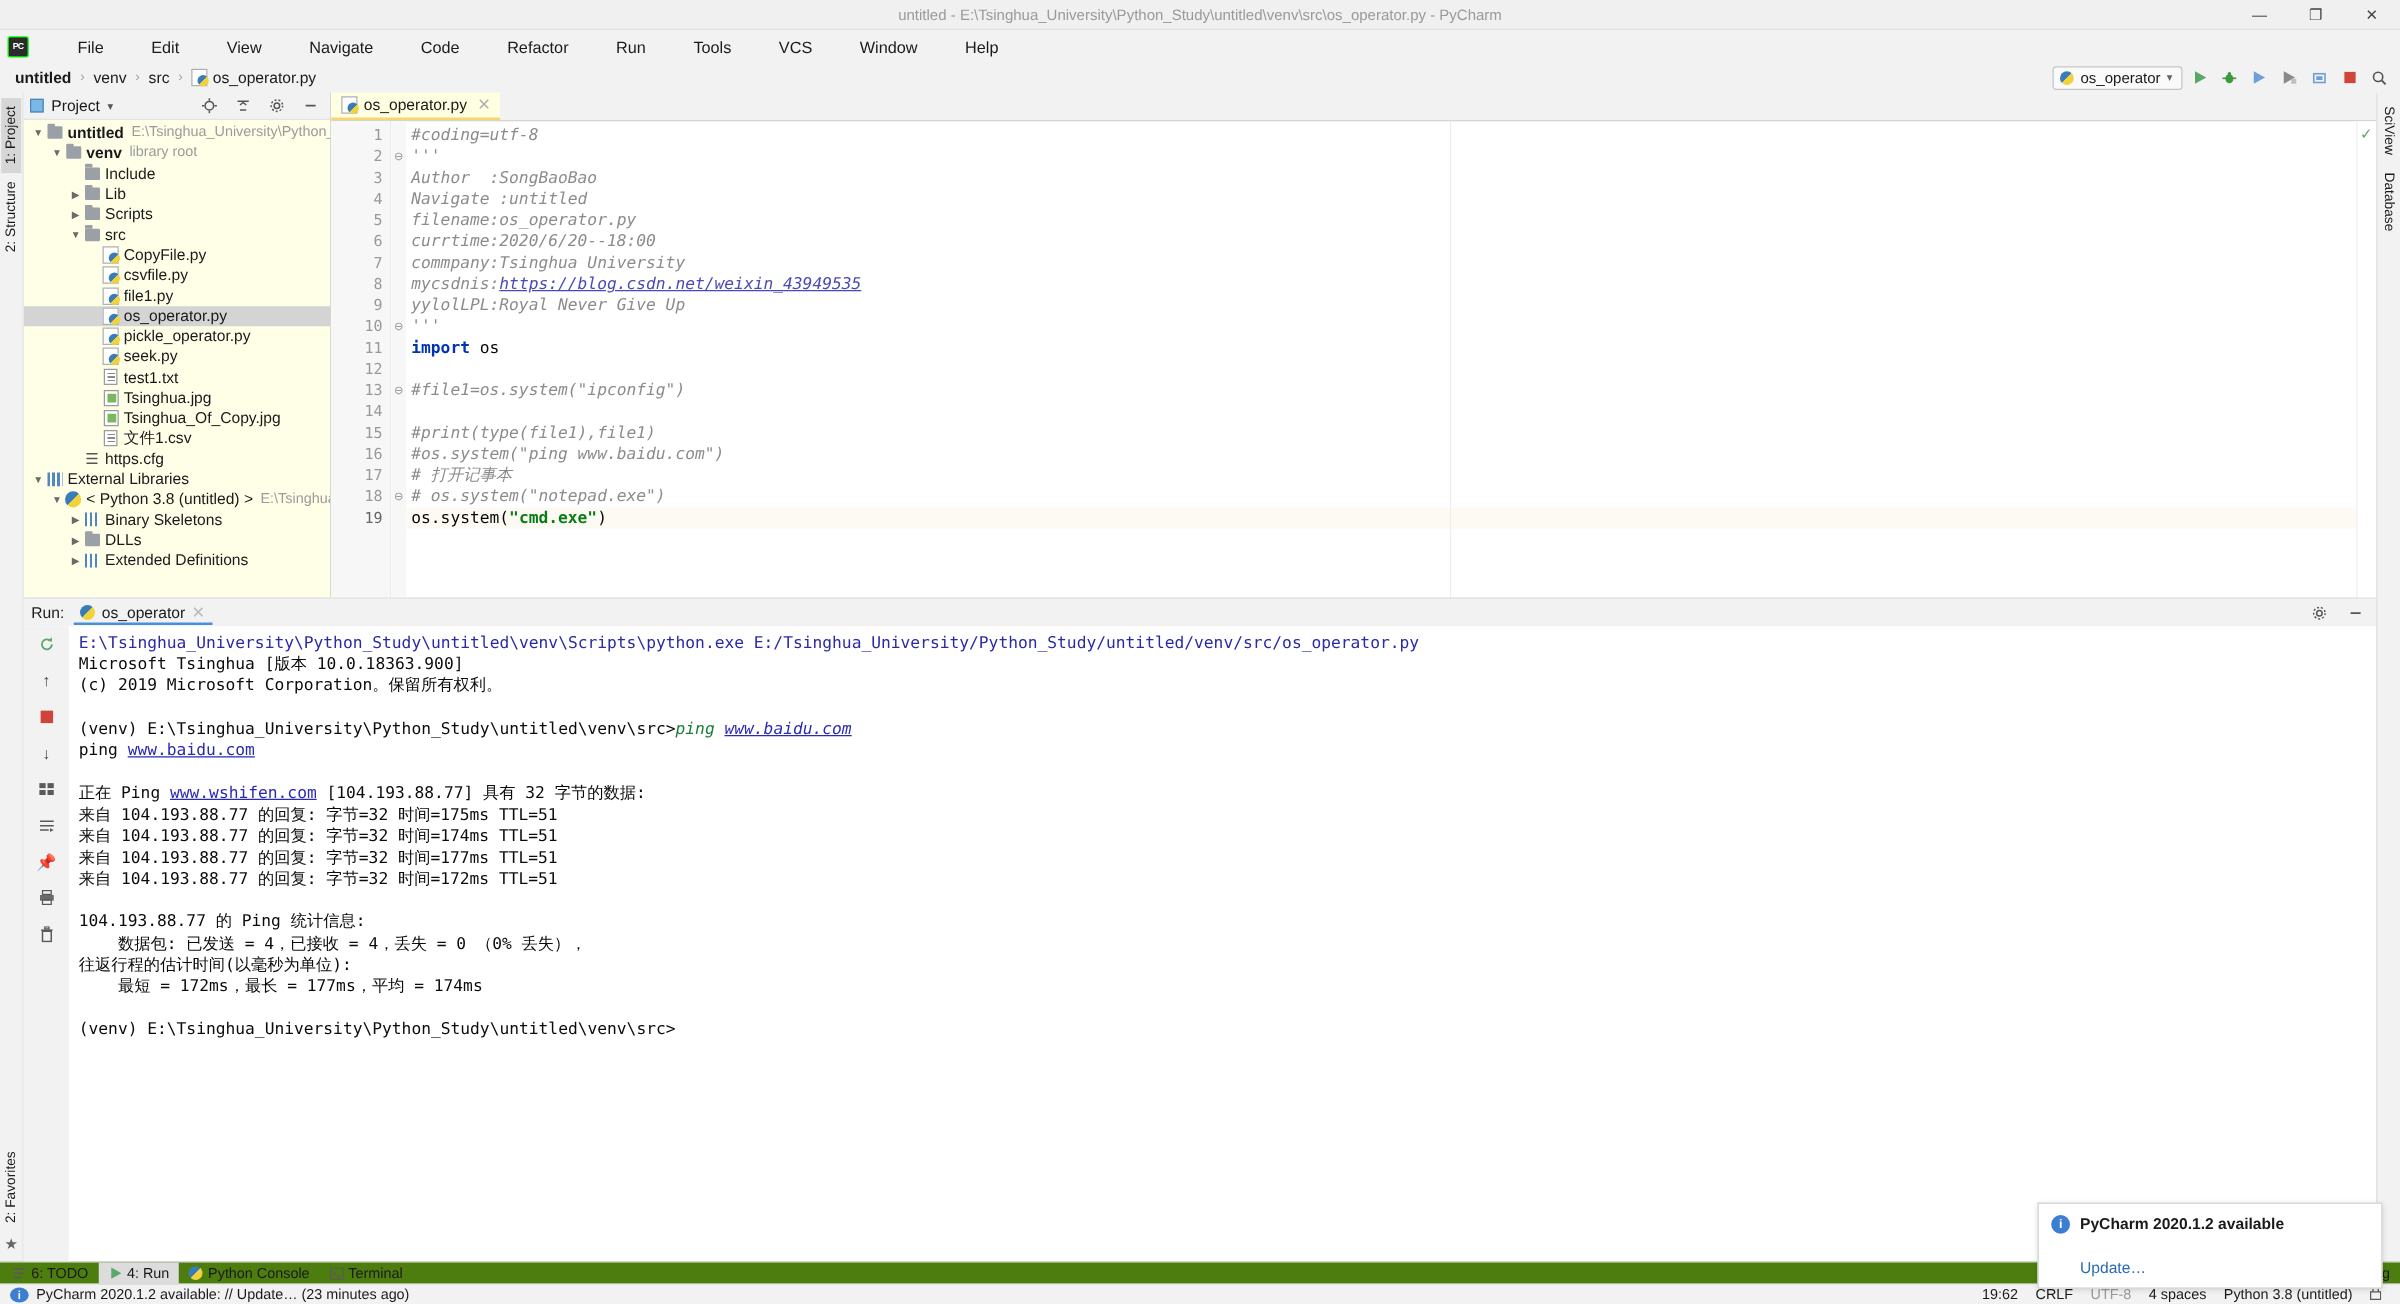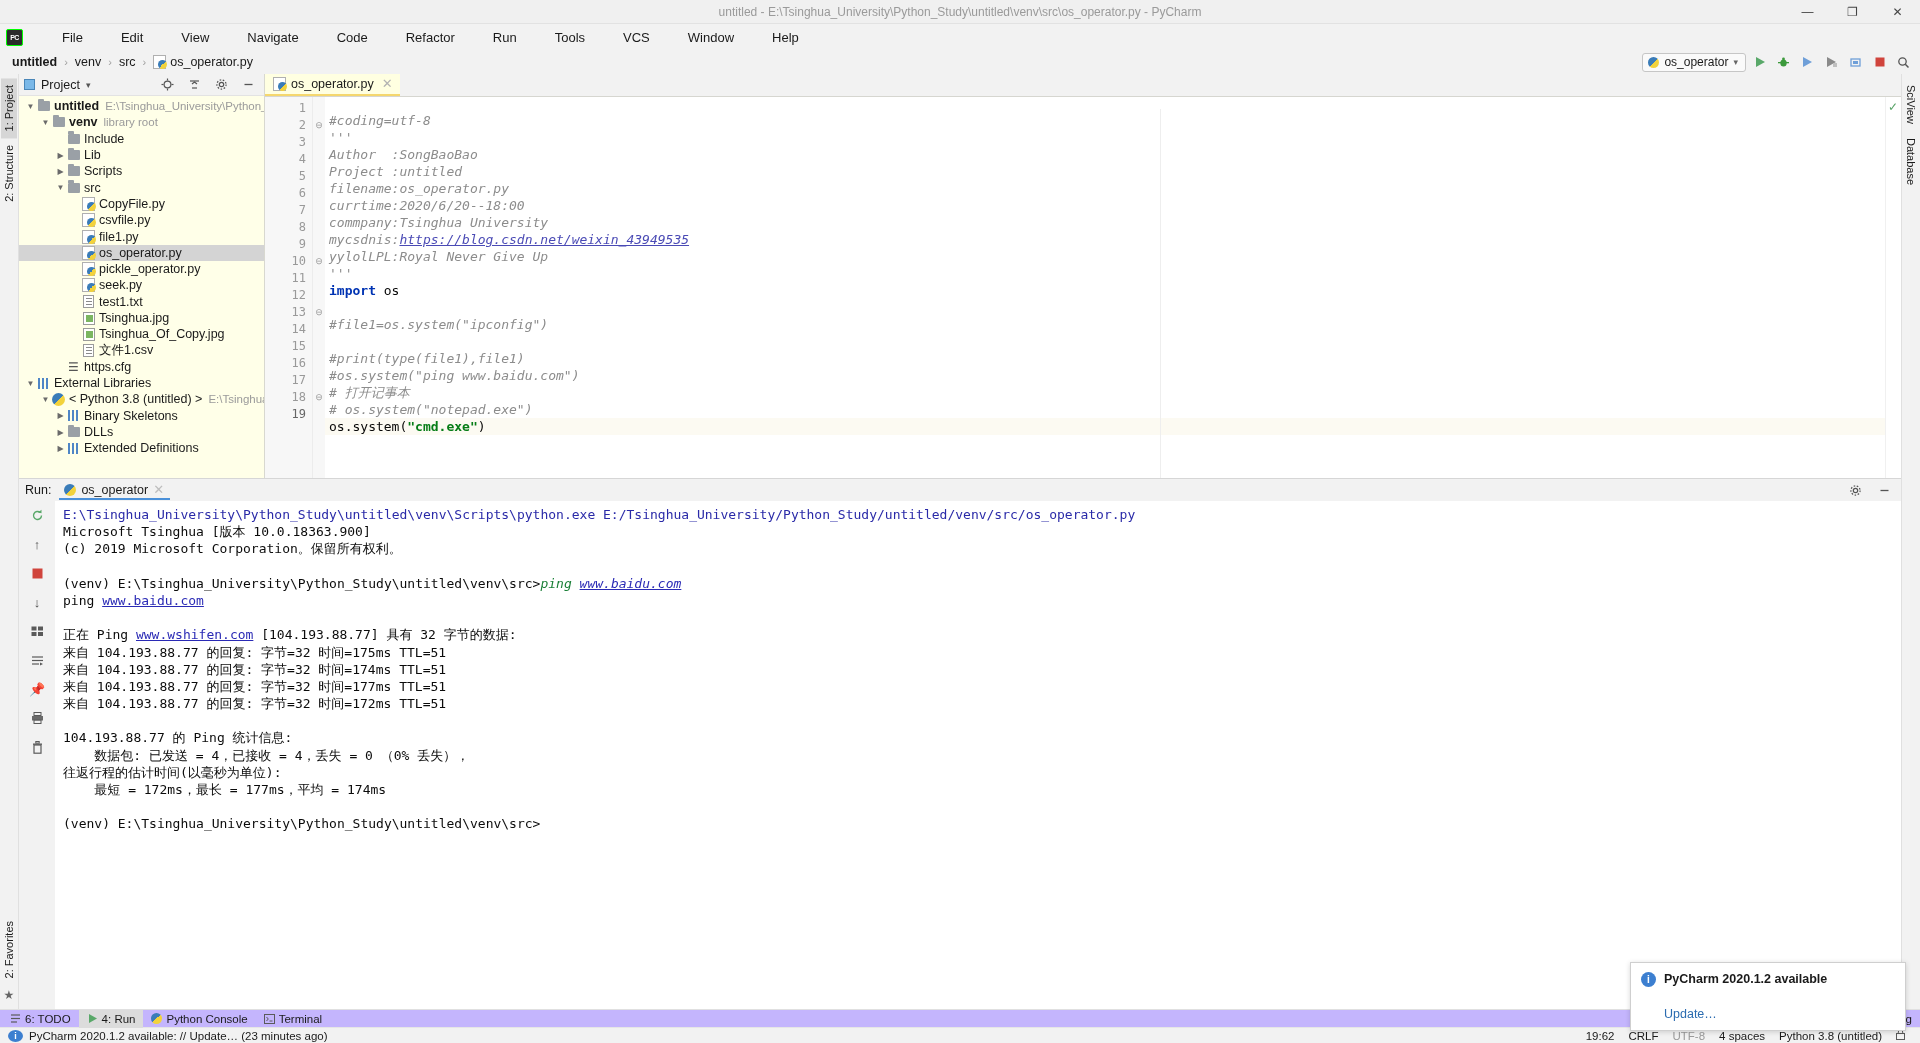--- a/index.html
+++ b/index.html
@@ -92,21 +92,21 @@
           background:#ffffe1; border-bottom:2px solid #f5d76e; font-size:12.5px;}
   .etab .x { color:#b2b2b2; font-size:13px; margin-left:3px;}
   #codewrap { flex:1; display:flex; position:relative; overflow:hidden;}
   #gutter { width:48px; background:#f7f7f7; border-right:1px solid #ececec; padding-top:3px;
             text-align:right; }
   .lnum { height:17px; line-height:17px; font-size:12px; color:#999; padding-right:6px;
           font-family:"DejaVu Sans Mono","Liberation Mono", monospace;}
   .lnum.cur { color:#666; }
   #fold { width:12px; background:#f7f7f7; padding-top:3px; }
   .foldmark { height:17px; line-height:17px; text-align:center; font-size:9px; color:#9a9a9a;}
-  #code { flex:1; padding-top:3px; overflow:hidden; position:relative;margin-top:12px; }
+  #code { flex:1; padding-top:3px; overflow:hidden; position:relative; }
   .cline { height:17px; line-height:17px; font-size:13px; white-space:pre;
            font-family:"DejaVu Sans Mono","Liberation Mono", monospace; padding-left:4px;}
   .cline.hl { background:#fcfaf2; }
   .cmt { color:#8c8c8c; font-style:italic; }
   .kw { color:#0033b3; font-weight:bold;}
   .str { color:#067d17; font-weight:bold;}
   .plain { color:#080808; }
   .lnk { color:#4a4ab5; text-decoration:underline; font-style:italic;}
   #rightmark { position:absolute; right:0; top:0; bottom:0; width:16px; background:#fff;
                border-left:1px solid #f0f0f0;}
@@ -139,21 +139,21 @@
   
   #notif { position:absolute; right:14px; bottom:12px; width:276px; background:#fff;
            border:1px solid #cfcfcf; box-shadow:0 1px 5px rgba(0,0,0,.16); padding:9px 10px; }
   #notif .row { display:flex; gap:8px; }
   #notif .ttl { font-weight:bold; font-size:12.5px;text-align:center; }
   #notif .upd { color:#2b6cb0; font-size:12.5px; margin-top:20px; margin-left:23px;}
   .iico { width:15px;height:15px;border-radius:50%;background:#3c7fd0;color:#fff;font-size:10px;
           font-weight:bold; display:flex;align-items:center;justify-content:center;flex:0 0 15px;}
 
   
-  #bottombar { height:18px; background:#c4b5fd; display:flex; align-items:center;
+  #bottombar { height:18px; background:#4d7c0f; display:flex; align-items:center;
                border-top:1px solid #e0e0e0; padding-left:2px; font-size:11.5px;}
   .btab { display:flex; align-items:center; gap:4px; padding:1px 8px; height:18px;}
   .btab.sel { background:#dcdcdc; }
   #bottombar .spacer { margin-left:auto; }
 
   
   #statusbar { height:16px; background:#f2f2f2; display:flex; align-items:center;
                padding:0 8px; font-size:11.5px; color:#1a1a1a; border-top:1px solid #e6e6e6;}
   #statusbar .spacer { margin-left:auto; }
   .sb { padding:0 7px; }
@@ -506,21 +506,21 @@
               <div class="foldmark"></div>
               <div class="foldmark"></div>
               <div class="foldmark">⊖</div>
               <div class="foldmark"></div>
             </div>
           <div id="code">
             <div id="codevline"></div>
           <div class="cline"><span class="cmt">#coding=utf-8</span></div>
               <div class="cline"><span class="cmt">'''</span></div>
               <div class="cline"><span class="cmt">Author  :SongBaoBao</span></div>
-              <div class="cline"><span class="cmt">Project :untitled</span></div>
+              <div class="cline"><span class="cmt">Navigate :untitled</span></div>
               <div class="cline"><span class="cmt">filename:os_operator.py</span></div>
               <div class="cline"><span class="cmt">currtime:2020/6/20--18:00</span></div>
               <div class="cline"><span class="cmt">commpany:Tsinghua University</span></div>
               <div class="cline"><span class="cmt">mycsdnis:</span><span class="lnk">https://blog.csdn.net/weixin_43949535</span></div>
               <div class="cline"><span class="cmt">yylolLPL:Royal Never Give Up</span></div>
               <div class="cline"><span class="cmt">'''</span></div>
               <div class="cline"><span class="kw">import </span><span class="plain">os</span></div>
               <div class="cline"><span class="plain"></span></div>
               <div class="cline"><span class="cmt">#file1=os.system("ipconfig")</span></div>
               <div class="cline"><span class="plain"></span></div>

